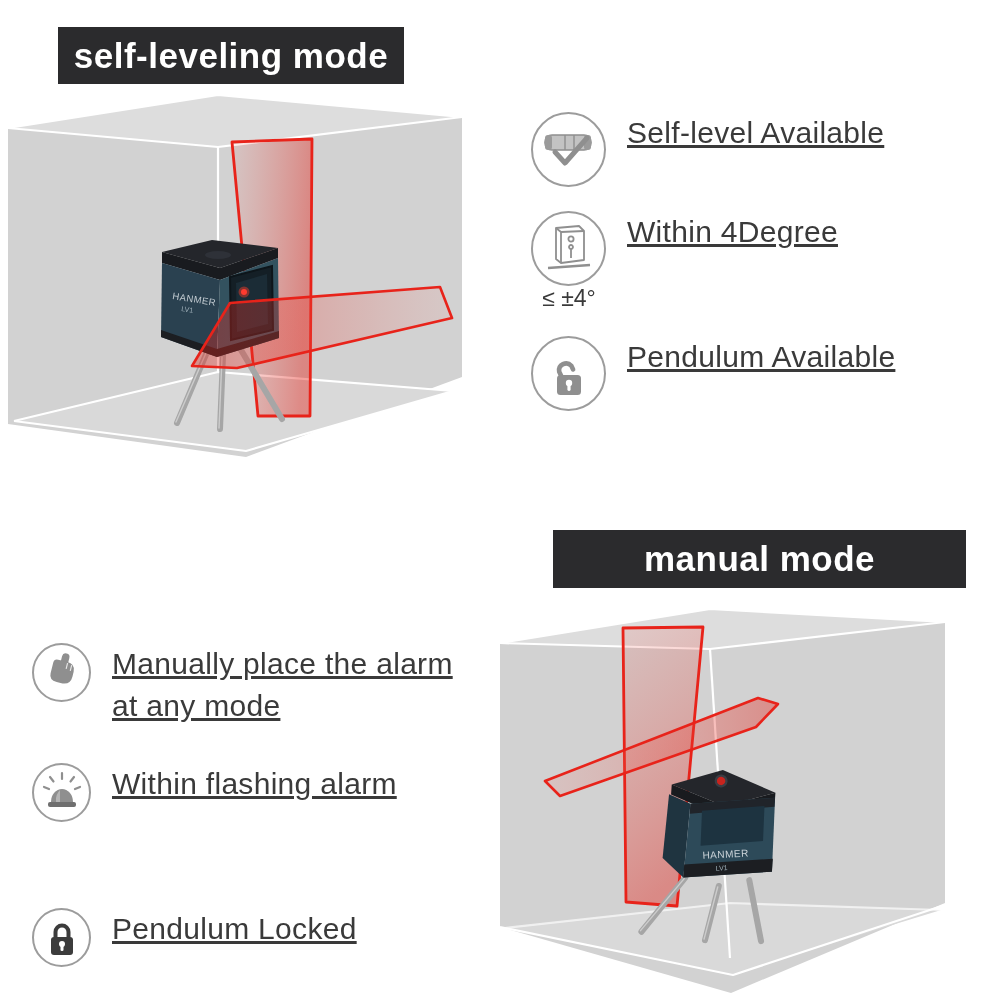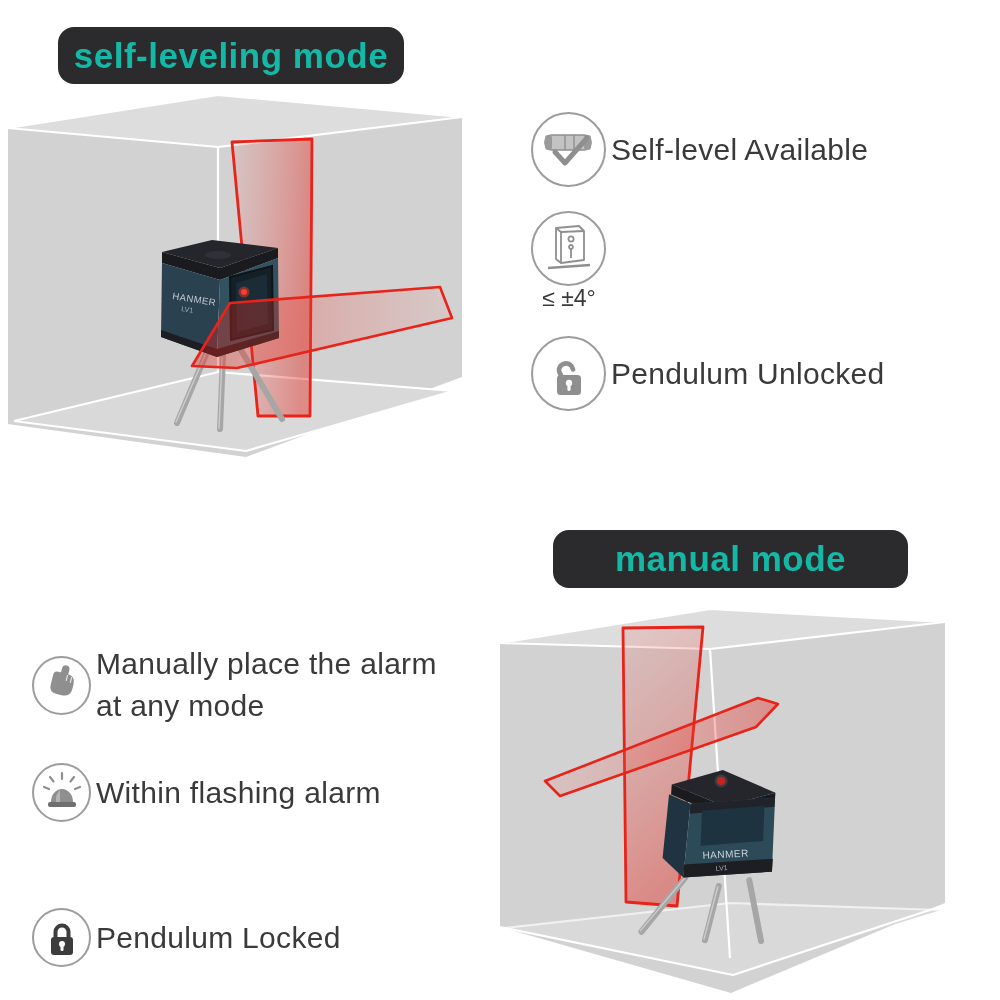--- a/index.html
+++ b/index.html
@@ -1,25 +1,25 @@
 <!DOCTYPE html>
 <html><head>
 <meta charset="utf-8">
 <style>
   html,body{margin:0;padding:0;background:#ffffff;}
   .canvas{position:relative;width:1000px;height:1000px;background:#ffffff;overflow:hidden;
           font-family:"Liberation Sans",sans-serif;}
   .banner{position:absolute;display:flex;align-items:center;justify-content:center;
-          background:#2b2b2d;color:#14b8a6;font-weight:700;font-size:35px;letter-spacing:.5px;border-radius:16px;}
+          background:#2b2b2d;color:#ffffff;font-weight:700;font-size:35px;letter-spacing:.5px;}
   .banner-self{left:58px;top:27px;width:346px;height:57px;}
-  .banner-manual{left:553px;top:530px;width:355px;height:58px;}
+  .banner-manual{left:553px;top:530px;width:413px;height:58px;}
   .room-svg{position:absolute;}
   .room1{left:0;top:85px;}
   .room2{left:488px;top:598px;}
-  .feature{position:absolute;display:flex;align-items:center;gap:5px;color:#3a3a3a;}
+  .feature{position:absolute;display:flex;align-items:flex-start;gap:21px;color:#3a3a3a;text-decoration:underline;}
   .icon-circle{border-radius:50%;border:2px solid #9c9c9c;background:#fff;flex:0 0 auto;
                display:flex;align-items:center;justify-content:center;}
   .icon-lg{width:71px;height:71px;}
   .icon-sm{width:55px;height:55px;}
   .feature-label{font-size:30px;letter-spacing:.3px;line-height:42px;white-space:nowrap;}
   .f-sl-1{left:531px;top:112px;}
   .f-sl-2{left:531px;top:211px;}
   .f-sl-3{left:531px;top:336px;}
   .sub-label{position:absolute;left:526px;top:285px;width:86px;text-align:center;
              font-size:23px;color:#3a3a3a;}
@@ -113,37 +113,38 @@
           <line x1="-8" y1="-17" x2="-8" y2="14"></line>
           <line x1="-8" y1="-17" x2="-13" y2="-21"></line>
           <line x1="-8" y1="-17" x2="15" y2="-18"></line>
           <circle cx="2" cy="-10" r="2.6"></circle>
           <circle cx="2" cy="-2" r="2"></circle>
           <line x1="2" y1="0" x2="2" y2="9"></line>
           <line x1="-21" y1="19" x2="21" y2="16" stroke-width="2.4"></line>
         </g>
       </svg>
     </span>
+    <span class="feature-label">Within 4Degree</span>
   </div>
   <div class="sub-label">≤ ±4°</div>
 
   <div class="feature f-sl-3">
     <span class="icon-circle icon-lg">
       <svg width="62" height="62" viewBox="-31 -31 62 62">
         <g transform="translate(0,3)">
           <g transform="rotate(-26)">
             <path d="M -6.5,-3 V -9 A 7,7 0 0 1 7,-9 V -5" stroke="#8f8f8f" stroke-width="4.6" fill="none" stroke-linecap="round"></path>
           </g>
           <rect x="-12" y="-2" width="24" height="20" rx="3.5" fill="#8f8f8f"></rect>
           <circle cx="0" cy="6" r="3.2" fill="#ffffff"></circle>
           <rect x="-1.6" y="7" width="3.2" height="7" rx="1.4" fill="#ffffff"></rect>
         </g>
       </svg>
     </span>
-    <span class="feature-label">Pendulum Unlocked</span>
+    <span class="feature-label">Pendulum Available</span>
   </div>
 
   <div class="banner banner-manual">
     <span>manual mode</span>
   </div>
 
   <svg class="room-svg room2" width="470" height="400" viewBox="488 598 470 400">
     <defs>
       <linearGradient id="vg2" x1="0" y1="0" x2="0.25" y2="1">
         <stop offset="0" stop-color="rgba(236,80,70,0.14)"></stop>

